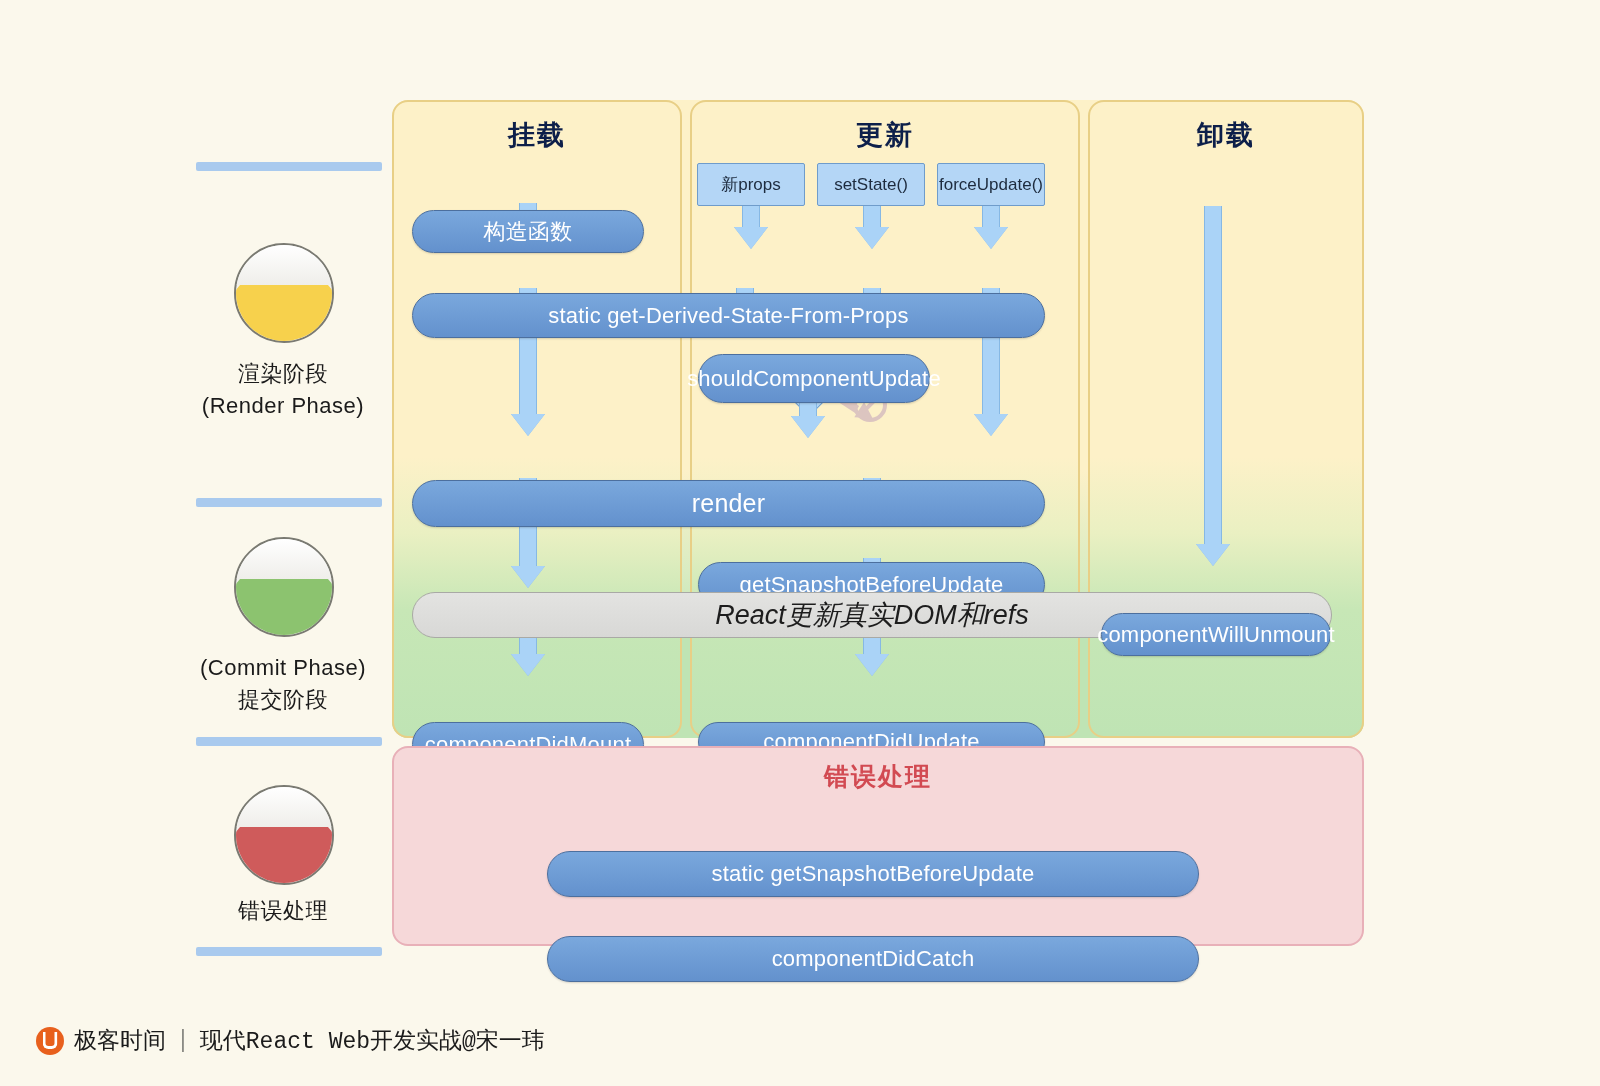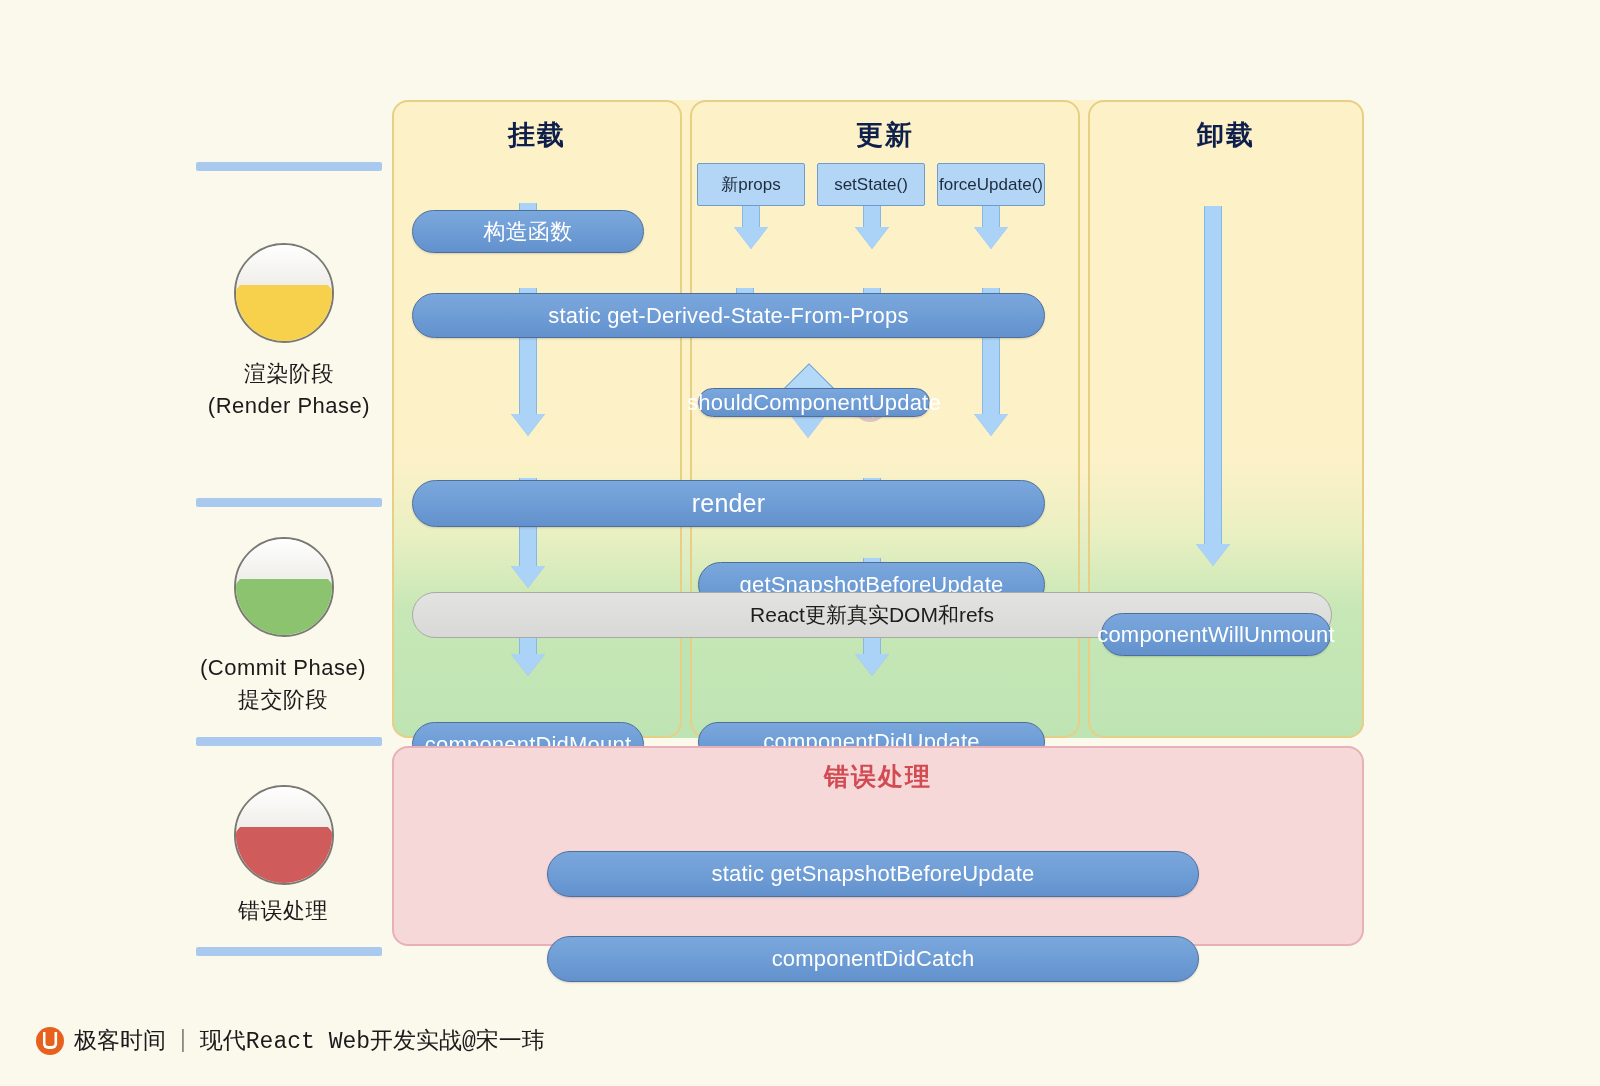--- a/index.html
+++ b/index.html
@@ -163,21 +163,22 @@
   .dombar {
     position: absolute;
     box-sizing: border-box;
     display: flex;
     align-items: center;
     justify-content: center;
     background: linear-gradient(180deg,#e3e3e1 0%,#d8d8d6 100%);
     border: 1px solid #a9a9a5;
     border-radius: 999px;
     color: #1d1d1d;
-    font-size: 21px;
+    font-size: 27px;
+    font-style: italic;
   }
 
   
   .arrow {
     position: absolute;
   }
   .arrow .stem {
     position: absolute;
     left: 50%;
     top: 0;
@@ -278,21 +279,21 @@
 
   <div class="rail-divider" style="top:162px"></div>
   <div class="rail-divider" style="top:498px"></div>
   <div class="rail-divider" style="top:737px"></div>
   <div class="rail-divider" style="top:947px"></div>
 
   <div class="phase-circle" style="left:234px; top:243px">
     <div class="fill" style="background:#f7d14c"></div>
     <div class="cap"></div>
   </div>
-  <div class="phase-label" style="left:139px; top:358px">
+  <div class="phase-label" style="left:133px; top:358px">
     <div>渲染阶段</div>
     <div>(Render Phase)</div>
   </div>
 
   <div class="phase-circle" style="left:234px; top:537px">
     <div class="fill" style="background:#8cc36f"></div>
     <div class="cap"></div>
   </div>
   <div class="phase-label" style="left:133px; top:652px">
     <div>(Commit Phase)</div>
@@ -407,21 +408,21 @@
   </div>
 
   <div class="node" style="left:412px; top:162px; width:232px; height:43px">构造函数</div>
 
   <div class="trigger" style="left:697px; top:163px; width:108px; height:43px">新props</div>
   <div class="trigger" style="left:817px; top:163px; width:108px; height:43px">setState()</div>
   <div class="trigger" style="left:937px; top:163px; width:108px; height:43px">forceUpdate()</div>
 
   <div class="node" style="left:412px; top:245px; width:633px; height:45px">static get-Derived-State-From-Props</div>
 
-  <div class="node" style="left:698px; top:340px; width:232px; height:29px">shouldComponentUpdate</div>
+  <div class="node" style="left:698px; top:306px; width:232px; height:49px">shouldComponentUpdate</div>
 
   <div class="node big" style="left:412px; top:432px; width:633px; height:47px">render</div>
 
   <div class="node" style="left:698px; top:514px; width:347px; height:45px">getSnapshotBeforeUpdate</div>
 
   <div class="dombar" style="left:412px; top:592px; width:920px; height:46px">React更新真实DOM和refs</div>
 
   <div class="node" style="left:1101px; top:565px; width:230px; height:43px">componentWillUnmount</div>
 
   <div class="node" style="left:412px; top:674px; width:232px; height:45px">componentDidMount</div>

